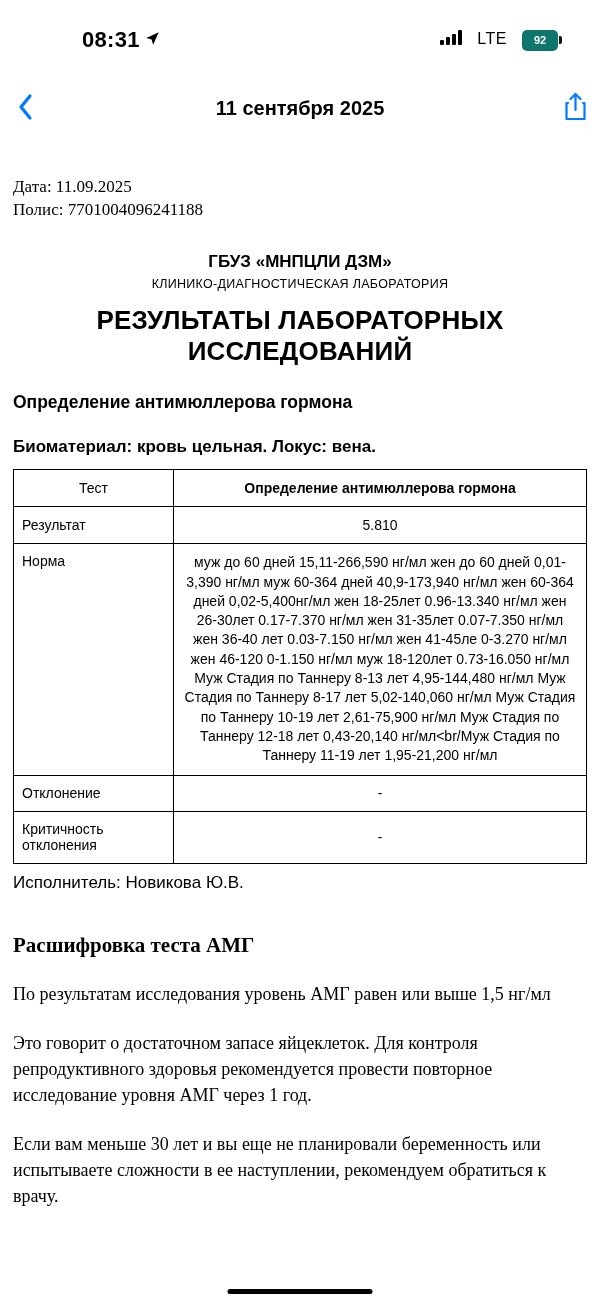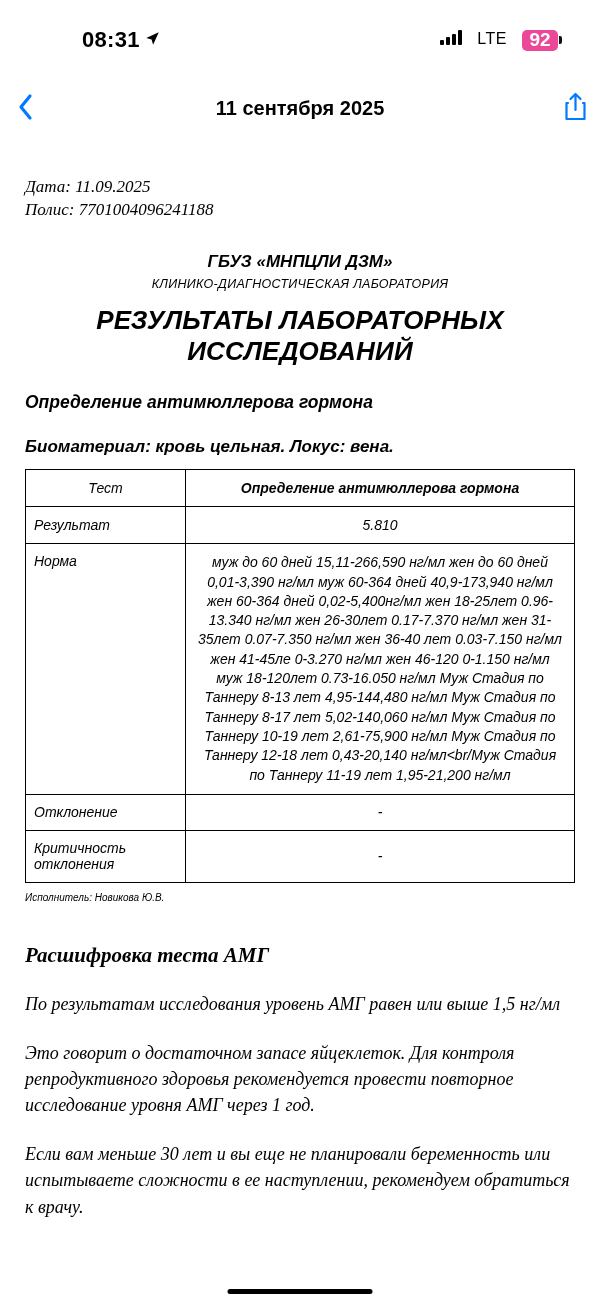--- a/index.html
+++ b/index.html
@@ -17,36 +17,36 @@
   }
   .time-wrap { display: flex; align-items: center; gap: 5px; }
   .time { font-size: 22px; font-weight: 700; letter-spacing: 0.3px; }
   .status-right { display: flex; align-items: flex-start; gap: 15px; }
   .signal-bars { display: flex; align-items: flex-end; gap: 2px; height: 15px; }
   .signal-bars i { display: block; width: 4px; background: #000; border-radius: 1px; }
   .sb1 { height: 5px; } .sb2 { height: 8px; } .sb3 { height: 11px; } .sb4 { height: 15px; }
   .lte { font-size: 16px; font-weight: 500; letter-spacing: 0.5px; }
   .battery-wrap { display: flex; align-items: center; }
   .battery {
-    width: 36px; height: 21px; background: #ec4899; border-radius: 5px;
-    color: #fff; font-size: 19px; font-weight: 700;
+    width: 36px; height: 21px; background: #0f766e; border-radius: 5px;
+    color: #fff; font-size: 11px; font-weight: 700;
     display: flex; align-items: center; justify-content: center;
   }
   .battery-cap { width: 3px; height: 8px; background: #111; border-radius: 0 2px 2px 0; margin-left: 1px; }
 
   
   .nav-bar {
     display: flex; align-items: center; justify-content: space-between;
     padding: 0 8px; margin-top: 30px; height: 44px;
   }
   .nav-title { font-size: 20px; font-weight: 700; text-align: center; flex: 1; }
   .icon-btn { width: 34px; display: flex; align-items: center; justify-content: center; cursor: pointer; background: none; border: none; }
 
   
-  .doc { padding: 0 25px; font-style: italic; }
+  .doc { padding: 0 13px; }
   .doc-meta {
     font-family: "Liberation Serif", serif; font-size: 17px;
     margin-top: 46px; line-height: 1.35;
   }
   .org { text-align: center; font-weight: 700; font-size: 17px; margin-top: 30px; }
   .org-sub { text-align: center; font-size: 12.5px; margin-top: 5px; letter-spacing: 0.3px; }
   .main-title {
     text-align: center; font-weight: 700; font-size: 26px;
     margin-top: 14px; line-height: 1.18; letter-spacing: 0.2px;
   }
@@ -60,21 +60,21 @@
   td.val { text-align: center; vertical-align: middle; }
   tr.hdr td { height: 37px; text-align: center; }
   tr.hdr .val { font-weight: 700; }
   tr.res td { height: 37px; }
   tr.norm .lbl { vertical-align: top; padding-top: 9px; }
   tr.norm .val { line-height: 1.38; padding: 9px 10px; }
   tr.dev td { height: 36px; }
   tr.crit td { height: 52px; }
   tr.unit td { height: 37px; }
 
-  .executor { font-size: 10px; margin-top: 9px; }
+  .executor { font-size: 17px; margin-top: 9px; }
 
   .interp-title {
     font-family: "Liberation Serif", serif; font-weight: 700;
     font-size: 21px; margin-top: 40px;
   }
   .para {
     font-family: "Liberation Serif", serif; font-size: 18px;
     line-height: 1.45; margin-top: 23px;
   }
 

